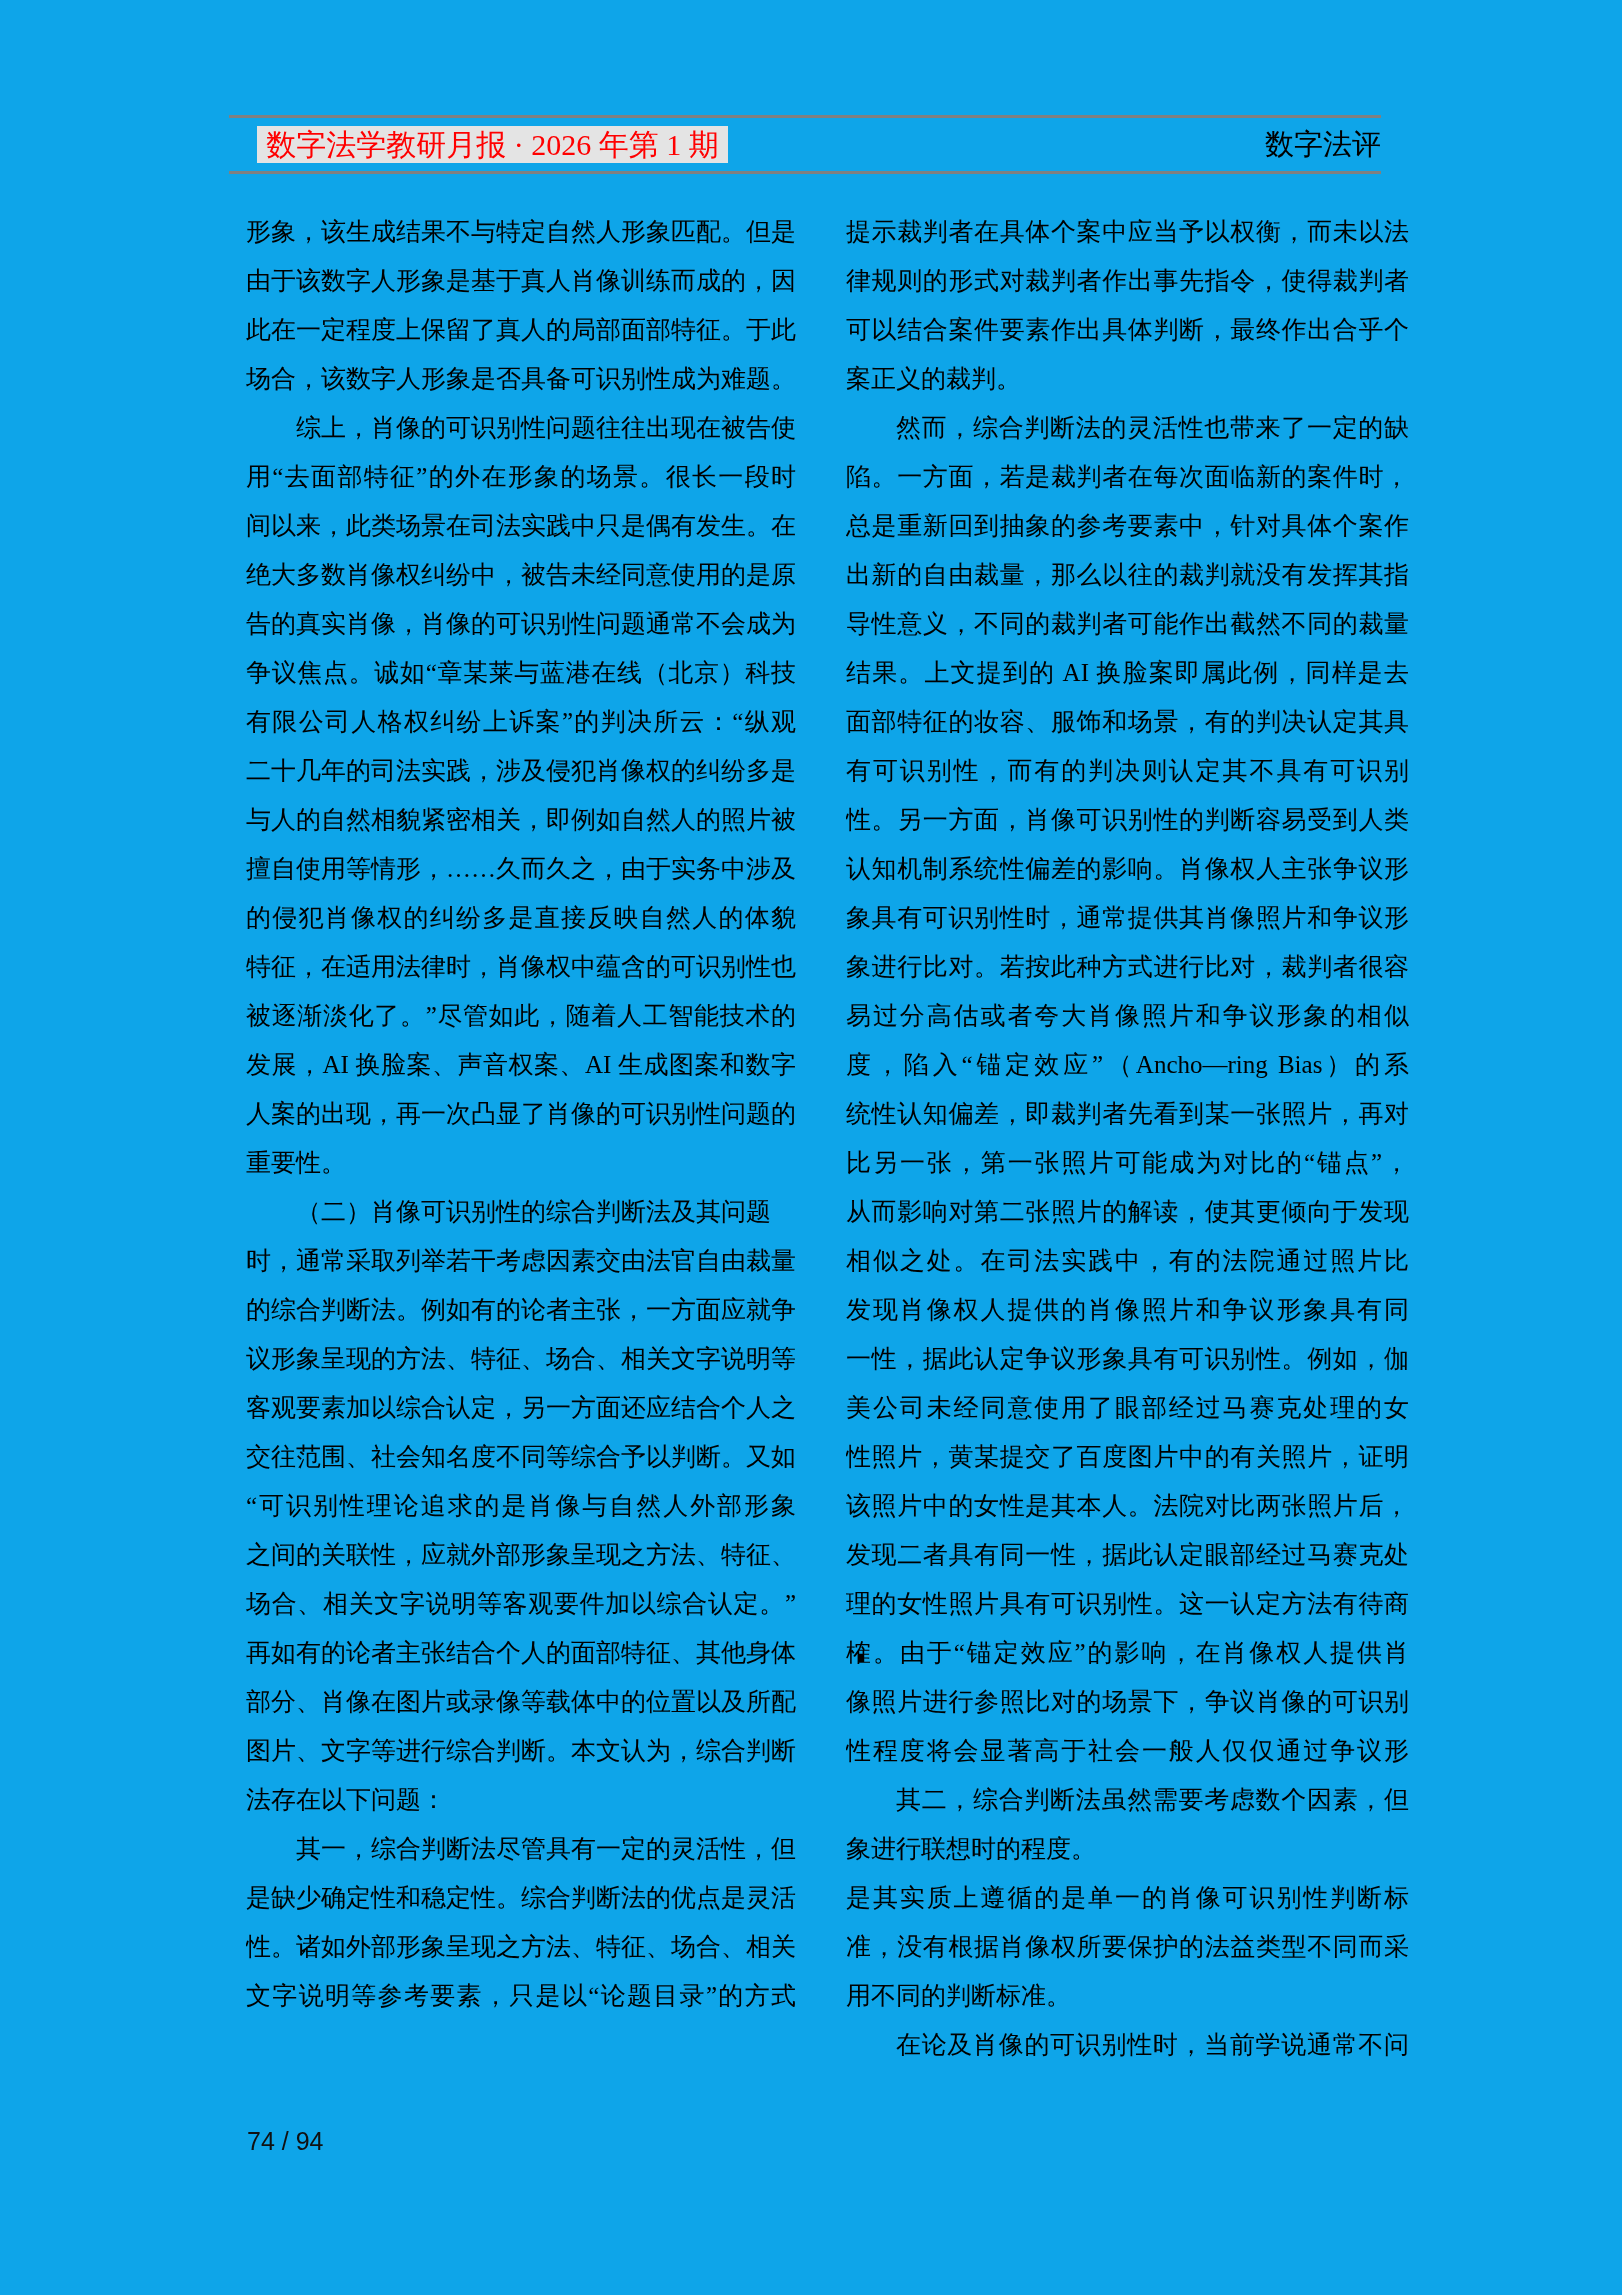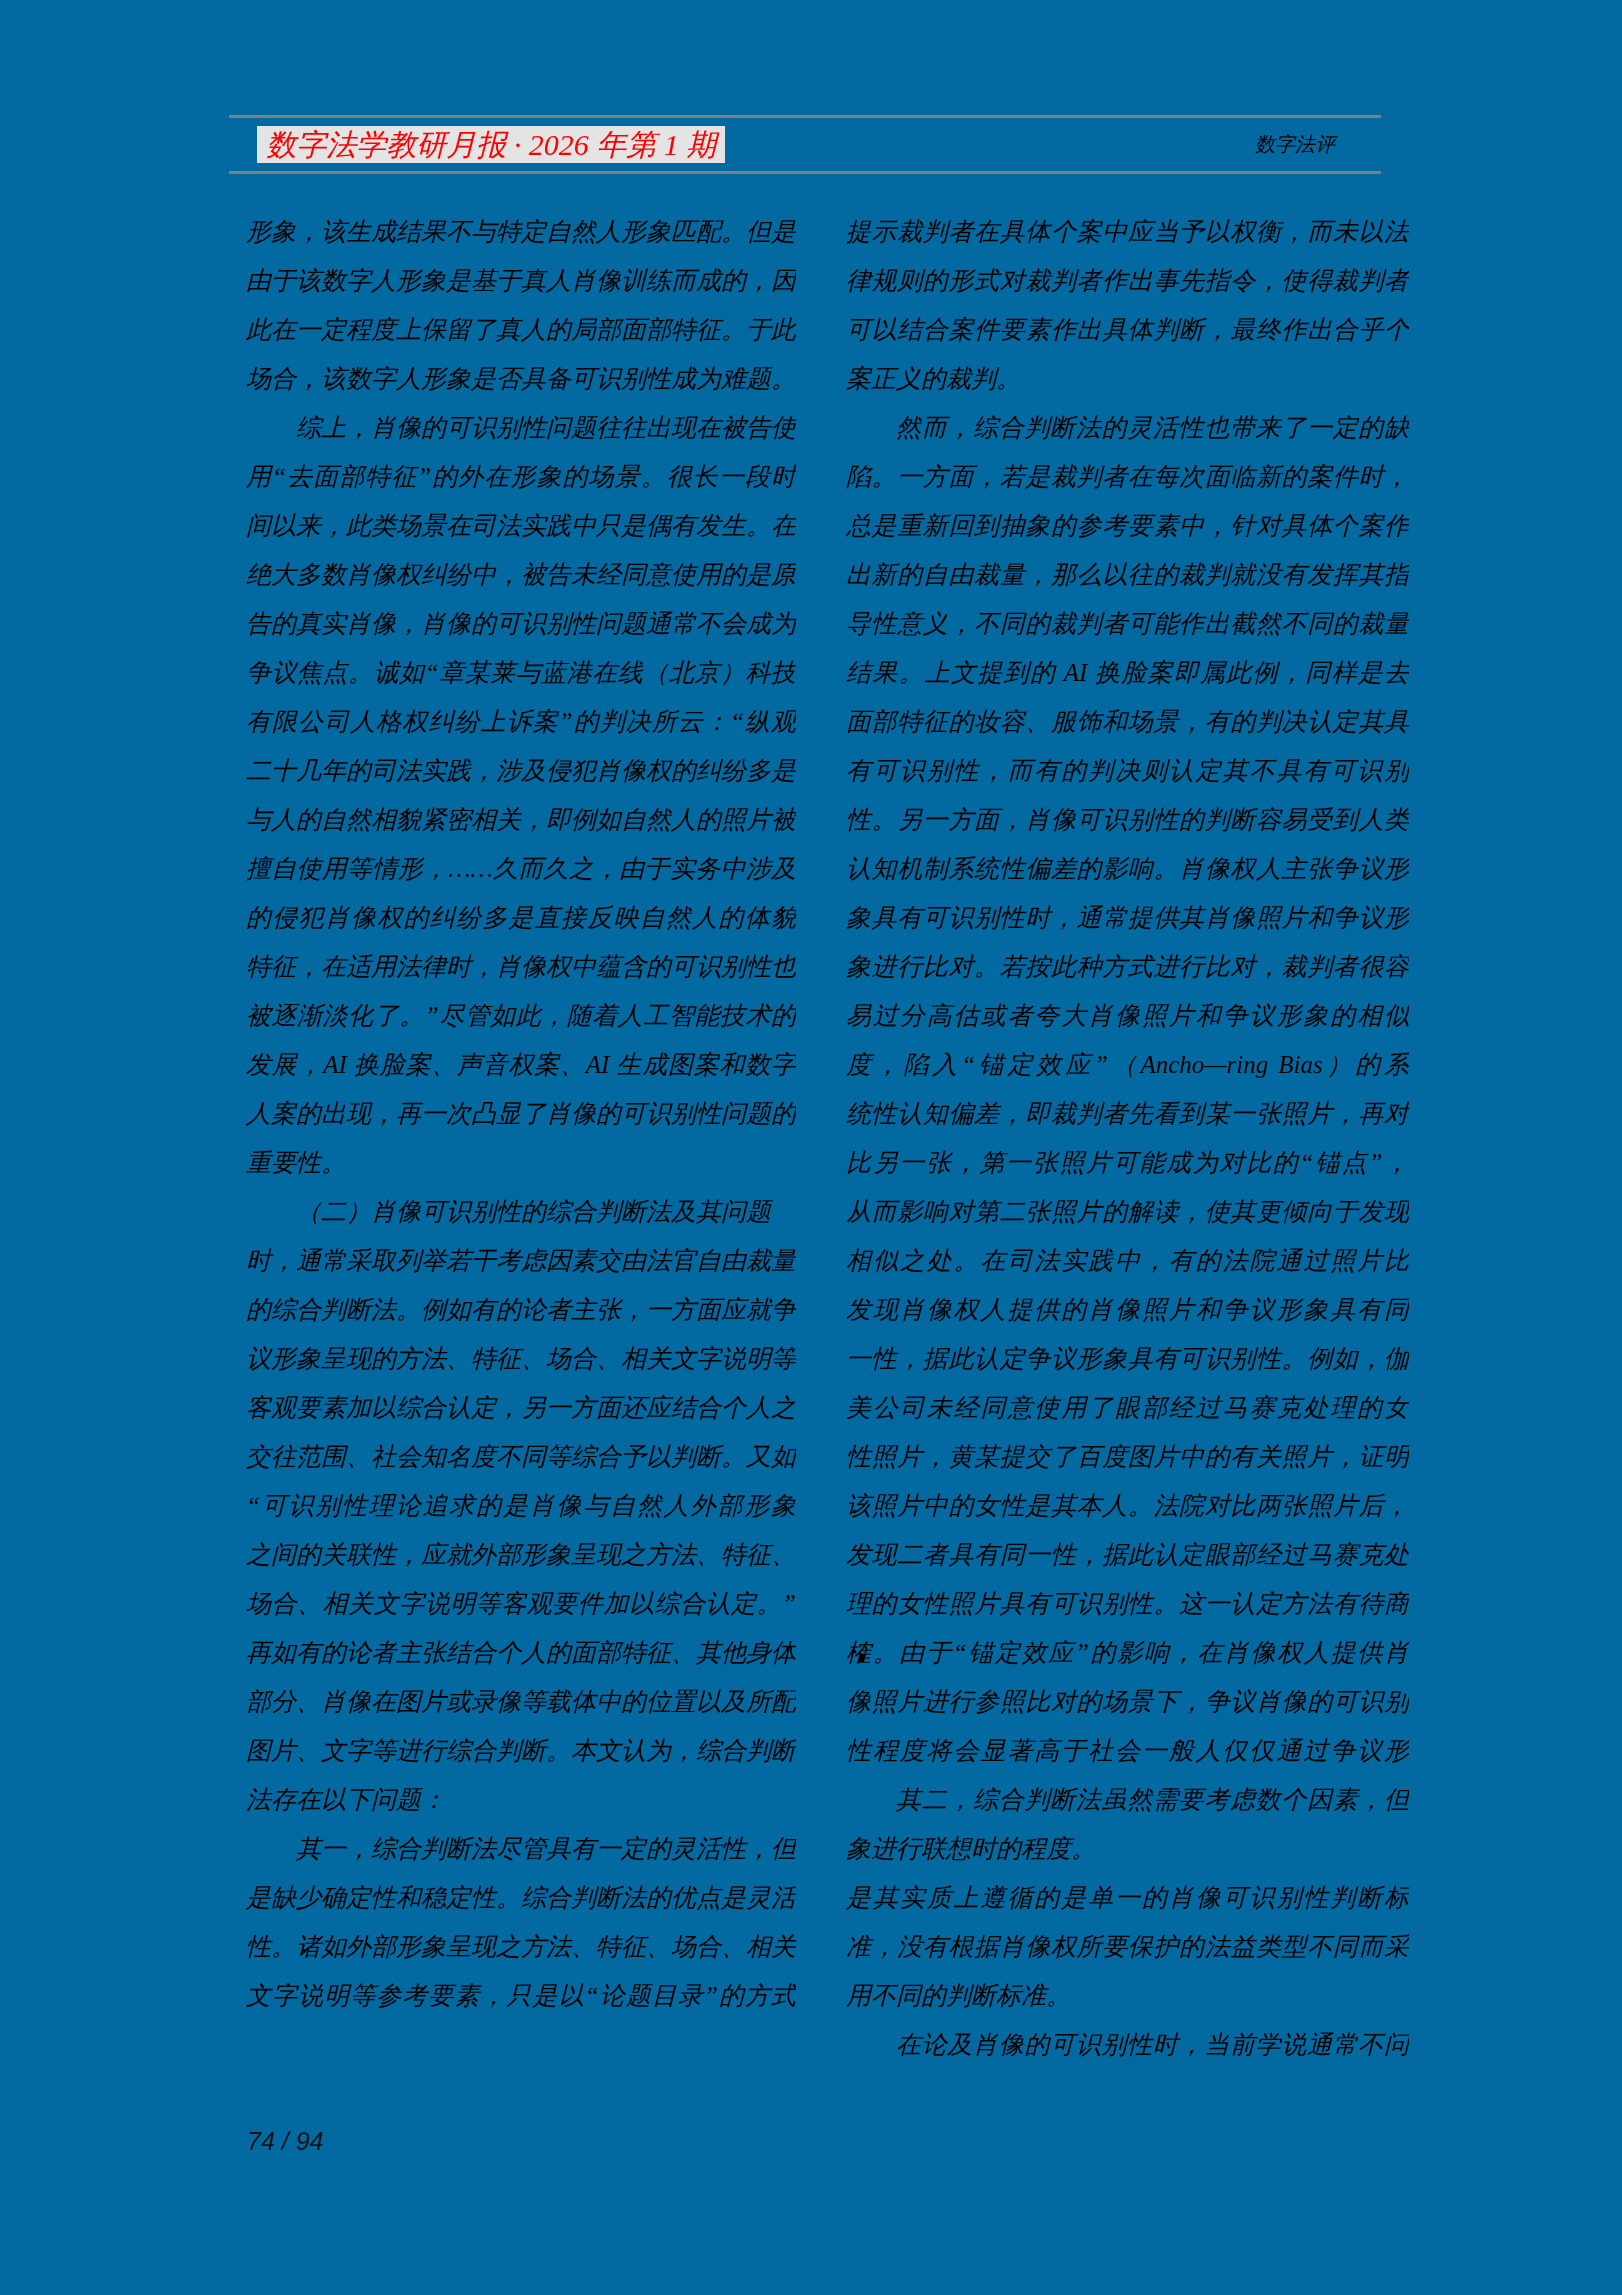--- a/index.html
+++ b/index.html
@@ -1,31 +1,31 @@
 <!DOCTYPE html>
 <html style="--accent: #ff0000; --hl: #e4e4e4; --rule: #808080;font-size:10.5px"><head>
 <meta charset="utf-8">
 <style>
   html,body{margin:0;padding:0;background:#ffffff;}
   .page{
-    position:relative;width:1623px;height:2295px;background:#0369a1;overflow:hidden;
-    font-family:"Liberation Serif","DejaVu Serif",serif;color:#000;font-style:italic;
+    position:relative;width:1623px;height:2295px;background:#0ea5e9;overflow:hidden;
+    font-family:"Liberation Serif","DejaVu Serif",serif;color:#000;
   }
   .rule{position:absolute;left:229px;width:1152px;height:3.3px;background:var(--rule,#808080);}
   .rule-top{top:115px;}
   .rule-bottom{top:171px;}
   .header-row{
     position:absolute;left:229px;top:118px;width:1152px;height:53px;
     display:flex;align-items:center;justify-content:space-between;
   }
   .journal-title{
     margin-left:28px;background:var(--hl,#e4e4e4);color:var(--accent,#ff0000);
     font-size:30px;line-height:37px;padding:0 9.2px;white-space:nowrap;
   }
-  .section-label{margin-right:46px;font-size:20px;white-space:nowrap;color:#000;}
+  .section-label{font-size:29px;white-space:nowrap;color:#000;}
   .col{position:absolute;top:207px;}
   .col-left{left:246px;width:550px;}
   .col-right{left:846px;width:563px;}
   .line{
     height:49px;line-height:49px;font-size:25px;
     text-align:justify;text-align-last:justify;text-justify:inter-character;
     overflow:hidden;
   }
   .line.end{text-align-last:left;}
   .line.indent{text-indent:2em;}

